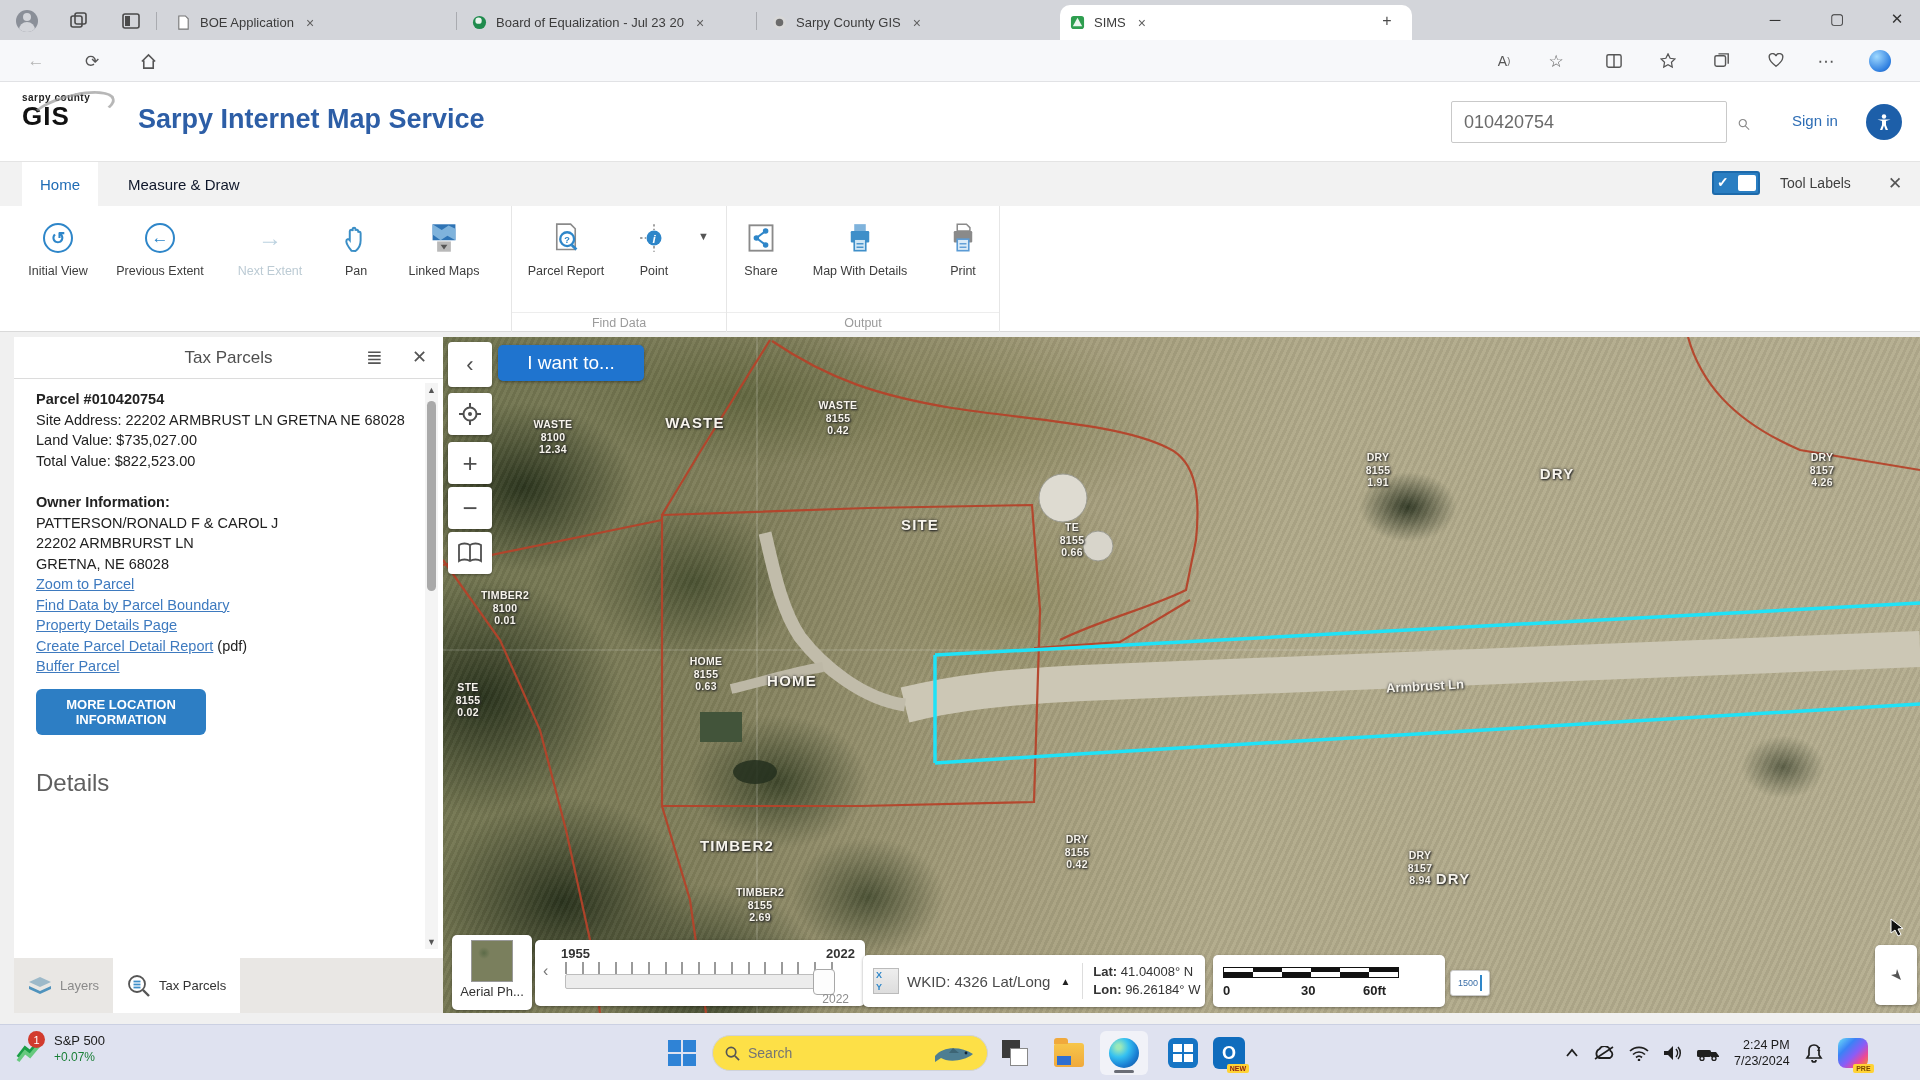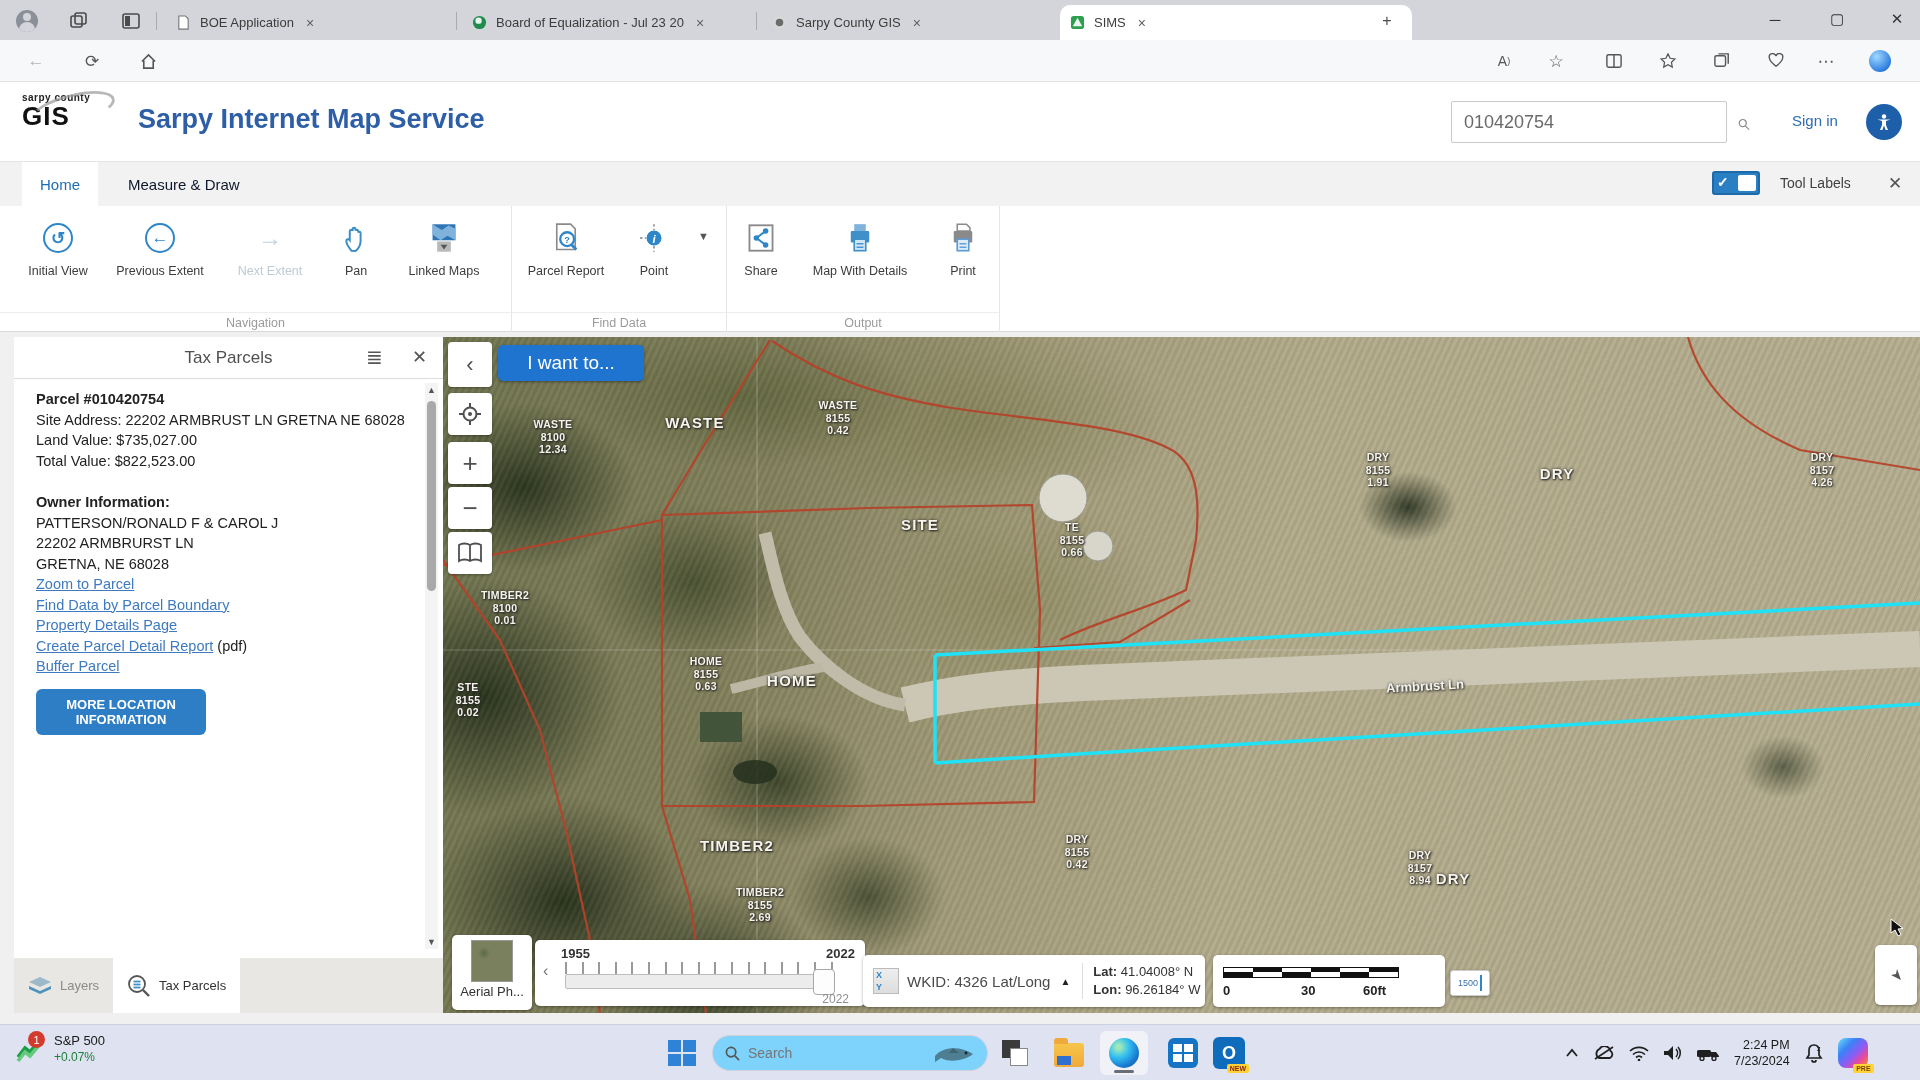--- a/index.html
+++ b/index.html
@@ -124,21 +124,21 @@
   #ovwbtn{left:1432px;top:608px;width:42px;height:60px;display:flex;align-items:center;justify-content:center;}
   
   #taskbar{position:absolute;left:0;top:1024px;width:1920px;height:56px;background:#dfe2f0;border-top:1px solid #cbd0e2;}
   #stock{position:absolute;left:16px;top:8px;display:flex;gap:8px;}
   #stockic{position:relative;width:30px;height:34px;}
   #stockbadge{position:absolute;left:12px;top:-2px;width:17px;height:17px;background:#d23b2e;border-radius:50%;color:#fff;font-size:11px;display:flex;align-items:center;justify-content:center;z-index:2;}
   #stocktxt .n{font-size:13px;color:#1b1b1b;}
   #stocktxt .c{font-size:12px;color:#1a7f37;margin-top:2px;}
   #startbtn{position:absolute;left:666px;top:13px;width:32px;height:30px;display:grid;grid-template-columns:13px 13px;grid-gap:2px;align-content:center;justify-content:center;}
   #startbtn span{width:13px;height:12px;background:#2f83d6;}
-  #tsearch{position:absolute;left:712px;top:10px;width:276px;height:36px;background:#7dd3fc;border:1px solid #cfd2da;border-radius:18px;display:flex;align-items:center;padding:0 12px;font-size:14px;color:#5a5a5a;gap:8px;}
+  #tsearch{position:absolute;left:712px;top:10px;width:276px;height:36px;background:#fde047;border:1px solid #cfd2da;border-radius:18px;display:flex;align-items:center;padding:0 12px;font-size:14px;color:#5a5a5a;gap:8px;}
   #tsearch input{border:none;outline:none;font-size:14px;color:#5a5a5a;width:150px;background:transparent;}
   .tbicon{position:absolute;top:11px;width:34px;height:34px;display:flex;align-items:center;justify-content:center;}
   #edgebox{position:absolute;left:1100px;top:6px;width:48px;height:44px;background:rgba(255,255,255,.55);border-radius:6px;}
   #edgebox::after{content:"";position:absolute;left:14px;bottom:2px;width:20px;height:3px;border-radius:2px;background:#6a6d76;}
   .edgeball{width:30px;height:30px;border-radius:50%;background:radial-gradient(circle at 32% 30%,#9be8b9 8%,#35c1f1 35%,#1b7fd4 65%,#114a8b 100%);}
   #outlookic{position:relative;width:32px;height:32px;background:#0f6cbd;border-radius:6px;color:#fff;font-weight:bold;font-size:18px;display:flex;align-items:center;justify-content:center;}
   #outlookbadge{position:absolute;right:-4px;bottom:-4px;background:#ffd335;color:#8a1c12;font-size:7px;font-weight:bold;padding:1px 3px;border-radius:2px;}
   #storeic{width:30px;height:30px;background:#1574c4;border-radius:6px;display:grid;grid-template-columns:9px 9px;grid-gap:2px;align-content:center;justify-content:center;}
   #storeic span{width:9px;height:8px;background:#fff;}
   #tvic{position:relative;width:26px;height:26px;}
@@ -314,21 +314,20 @@
       <div class="ic">
           <svg width="30" height="32" viewBox="0 0 26 28">
             <rect x="3" y="2" width="20" height="14" fill="#2f74b5"></rect>
             <path d="M3 2l8 5 6-4 6 3v10l-7-4-6 4-7-5z" fill="#7fb3dc"></path>
             <rect x="7" y="17" width="12" height="9" fill="#b9b9b9"></rect>
             <path d="M10 20h6l-3 4z" fill="#555"></path>
           </svg>
         </div>
       <div class="lb">Linked Maps</div>
     </div>
-    <div class="gname">Navigation</div>
   </div>
 
   <div class="tgroup" style="left:512px;width:215px">
     <div class="tool" style="left:6px">
       <div class="ic">
           <svg width="28" height="30" viewBox="0 0 24 26">
             <path d="M4 1h12l4 4v18H4z" fill="#fff" stroke="#8a8a8a" stroke-width="1.4"></path>
             <circle cx="13" cy="14" r="6" fill="none" stroke="#2e86c9" stroke-width="2"></circle>
             <text x="13" y="17" font-size="8" fill="#2e86c9" text-anchor="middle" font-weight="bold">?</text>
             <line x1="17" y1="19" x2="21" y2="23" stroke="#2e86c9" stroke-width="2.4"></line>
@@ -546,20 +545,21 @@
     <div class="ptext">GRETNA, NE  68028</div>
     <a class="plink">Zoom to Parcel</a>
     <a class="plink">Find Data by Parcel Boundary</a>
     <a class="plink">Property Details Page</a>
     <div class="ptext" style="display:flex">
         <a class="plink">Create Parcel Detail Report</a>
         <span style="white-space:pre"> (pdf)</span>
       </div>
     <a class="plink">Buffer Parcel</a>
     <div id="morebtn">MORE LOCATION INFORMATION</div>
+    <div class="h-details">Details</div>
   </div>
   <div id="pscroll">
     <div class="scr-ar" style="top:2px">▲</div>
     <div class="thumb"></div>
     <div class="scr-ar" style="bottom:2px">▼</div>
   </div>
 </div>
 
 <div id="paneltabs">
   <div class="ptab">

